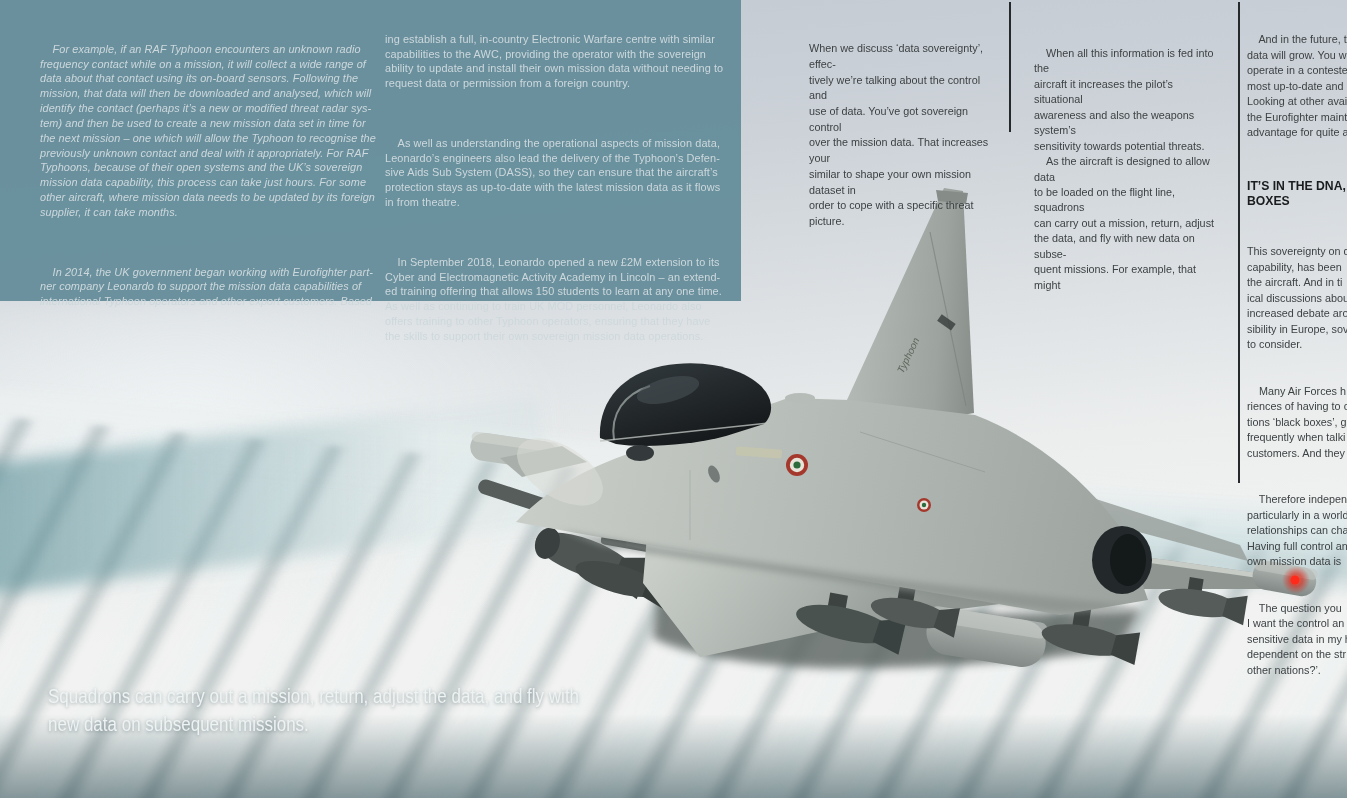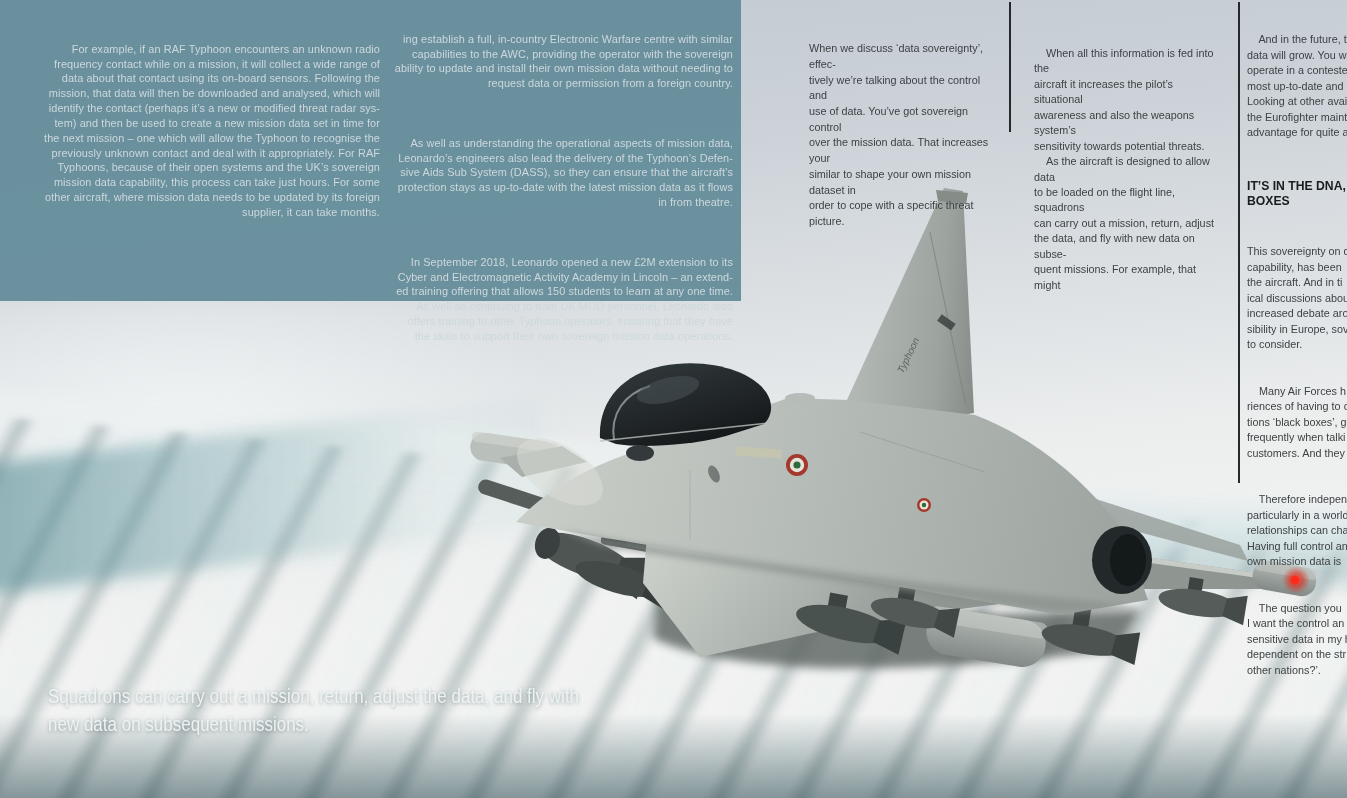--- a/index.html
+++ b/index.html
@@ -55,22 +55,22 @@
     background:linear-gradient(180deg,rgba(22,56,64,0),rgba(24,58,66,0.5));
   }
   
   .aircraft{position:absolute;left:0;top:0;width:1347px;height:798px;}
   
   .blue-box{
     position:absolute;left:0;top:0;width:741px;height:301px;
     background:rgba(102,142,155,0.96);
   }
   .box-col{position:absolute;color:#cdd8dc;font-size:10.9px;line-height:14.85px;white-space:pre-wrap;letter-spacing:0.1px;}
-  .box-col p{margin:0 0 15px 0;text-align:right;}
-  .box-col1{left:40px;top:12px;width:340px;}
+  .box-col p{margin:0 0 15px 0;}
+  .box-col1{left:40px;top:12px;width:340px;font-style:italic;}
   .box-col2{left:385px;top:2px;width:348px;}
   
   .col{position:absolute;color:#3d4244;font-size:10.8px;line-height:15.6px;white-space:pre-wrap;}
   .col h3{font-size:12.2px;line-height:15.3px;color:#1a1c1d;margin:0;white-space:pre-wrap;font-weight:bold;}
   .col p{margin:16px;}
   .col-capability{left:793px;top:6px;width:215px;}
   .col-capability p{margin-top:4px;line-height:15.7px;}
   .col-feed{left:1018px;top:-1px;width:218px;line-height:15.45px;}
   .col-future{left:1247px;top:1px;width:110px;line-height:15.5px;white-space:pre;}
   .col-future h3{margin:7px 0 0 0;white-space:pre;}
@@ -237,20 +237,23 @@
 data about that contact using its on-board sensors. Following the
 mission, that data will then be downloaded and analysed, which will
 identify the contact (perhaps it’s a new or modified threat radar sys-
 tem) and then be used to create a new mission data set in time for
 the next mission – one which will allow the Typhoon to recognise the
 previously unknown contact and deal with it appropriately. For RAF
 Typhoons, because of their open systems and the UK’s sovereign
 mission data capability, this process can take just hours. For some
 other aircraft, where mission data needs to be updated by its foreign
 supplier, it can take months.</p>
+    <p>    In 2014, the UK government began working with Eurofighter part-
+ner company Leonardo to support the mission data capabilities of
+international Typhoon operators and other export customers. Based</p>
   </div>
   <div class="box-col box-col2">
     <p>ing establish a full, in-country Electronic Warfare centre with similar
 capabilities to the AWC, providing the operator with the sovereign
 ability to update and install their own mission data without needing to
 request data or permission from a foreign country.</p>
     <p>    As well as understanding the operational aspects of mission data,
 Leonardo’s engineers also lead the delivery of the Typhoon’s Defen-
 sive Aids Sub System (DASS), so they can ensure that the aircraft’s
 protection stays as up-to-date with the latest mission data as it flows

